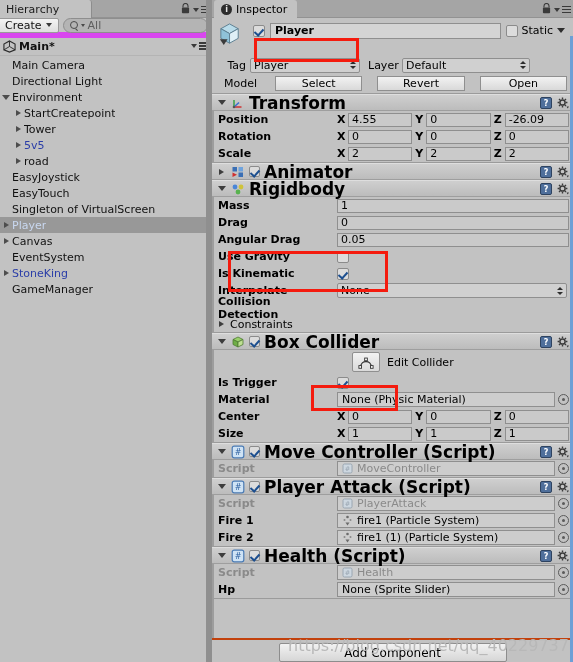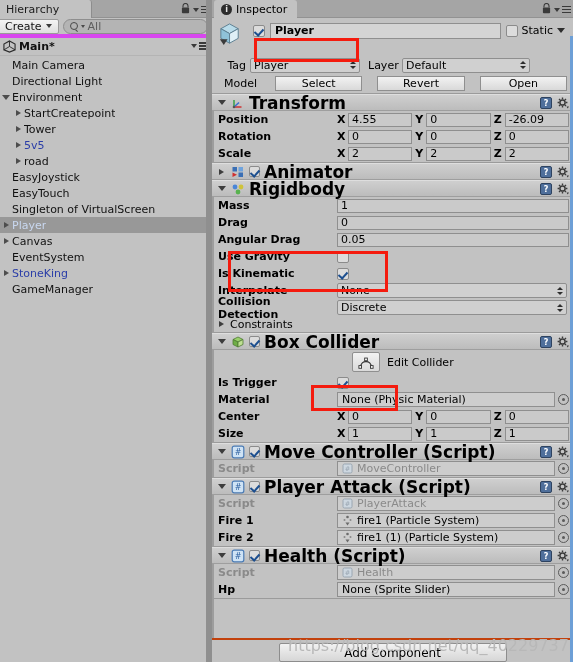--- a/index.html
+++ b/index.html
@@ -24,21 +24,21 @@
            font-size:11px; color:#1b1b1b; }
   .h-lock { position:absolute; right:22px; top:3px; width:9px; height:11px; }
   .h-menu { position:absolute; right:4px; top:4px; width:15px; height:11px;
             display:flex; align-items:center; gap:2px; }
   .h-menu .tri { width:0;height:0;border-left:3px solid transparent;
                  border-right:3px solid transparent;border-top:4px solid #3a3a3a; }
   .h-menu .bars { display:flex; flex-direction:column; gap:1.5px; }
   .h-menu .bars i { display:block; width:9px; height:1.5px; background:#3a3a3a; }
 
   .h-toolbar { height:20px; background:#c2c2c2; display:flex; align-items:center;
-               padding:0 4px; gap:4px; border-bottom:4px solid #d946ef; position:relative;}
+               padding:0 4px; gap:4px; border-bottom:6px solid #d946ef; position:relative;}
   .create-btn { height:15px; margin-left:-24px; padding:0 6px 0 24px;
                 background:linear-gradient(#f4f4f4,#dedede);
                 border:1px solid #9a9a9a; border-radius:2px;
                 display:flex; align-items:center; gap:4px; font-size:11px; color:#111;}
   .create-btn .tri { width:0;height:0;border-left:3px solid transparent;
                      border-right:3px solid transparent;border-top:4px solid #3a3a3a; }
   .search-field { flex:1; height:15px; background:#b4b4b4; border:1px solid #8e8e8e;
                   border-radius:8px; display:flex; align-items:center;
                   padding:0 6px; gap:3px; color:#5e5e5e; font-size:11px; }
   .search-field .mag { width:8px;height:8px;border:1.4px solid #4a4a4a;
@@ -555,27 +555,20 @@
             <span class="dd" style="flex: 1 1 0%; margin-right: 2px;">
               <span>None</span>
               <span class="ar">
                 <i class="u"></i>
                 <i class="d"></i>
               </span>
             </span>
           </div>
           <div class="row">
             <span class="rl">Collision Detection</span>
-            <span class="dd" style="flex: 1 1 0%; margin-right: 2px;">
-              <span>Discrete</span>
-              <span class="ar">
-                <i class="u"></i>
-                <i class="d"></i>
-              </span>
-            </span>
           </div>
           <div class="constraints-row">
             <span class="foldout">
               <span class="t"></span>
             </span>
             <span>Constraints</span>
           </div>
           <div class="sep"></div>
           <div class="comp-hd">
             <span class="foldout">

